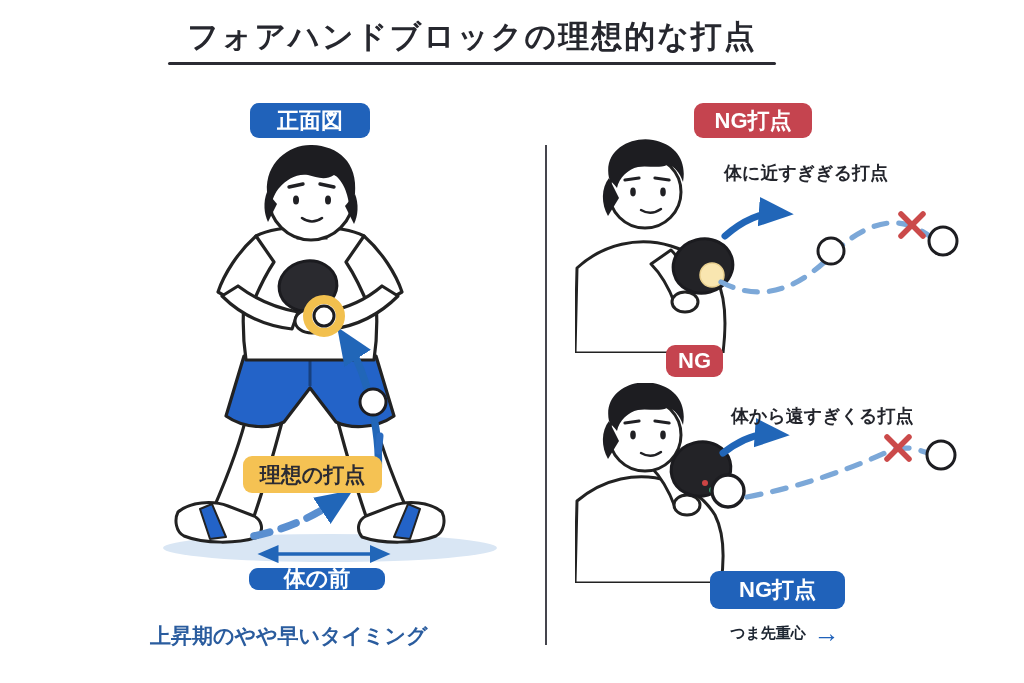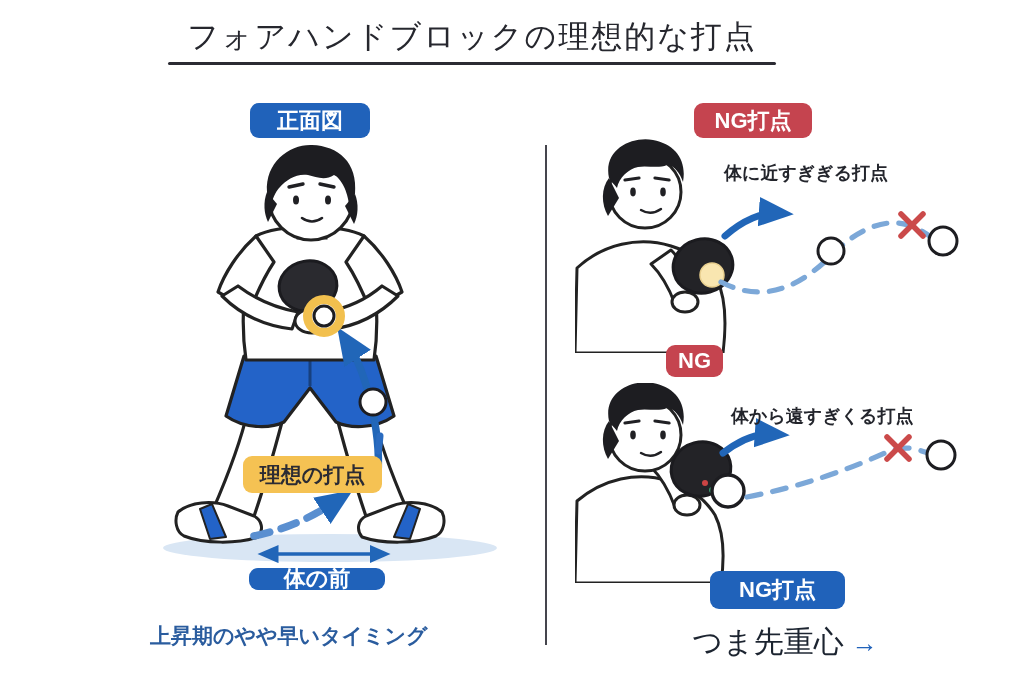--- a/index.html
+++ b/index.html
@@ -3,34 +3,34 @@
 <meta charset="utf-8">
 <style>
   html,body{margin:0;padding:0;background:#ffffff;}
   .canvas{
     position:relative;width:1024px;height:683px;background:#ffffff;overflow:hidden;
     font-family:"Liberation Sans","DejaVu Sans",sans-serif;color:#26272e;
   }
   .abs{position:absolute;}
   .title{
     left:160px;top:16px;width:624px;text-align:center;
-    font-size:31px;font-weight:400;letter-spacing:2px;color:#26272e;
+    font-size:31px;font-weight:700;letter-spacing:2px;color:#26272e;
   }
   .title-underline{left:168px;top:62px;width:608px;height:3px;background:#2b2b33;border-radius:2px;}
   .divider{left:545px;top:145px;width:2px;height:500px;background:#45454d;}
   .badge{
     display:flex;align-items:center;justify-content:center;
     border-radius:9px;font-weight:700;white-space:nowrap;
   }
   .badge-blue{background:#2062ba;color:#ffffff;font-size:22px;}
   .badge-red{background:#c5444f;color:#ffffff;font-size:22px;}
   .badge-yellow{background:#f5c253;color:#2b2b33;font-size:21px;}
   .caption-dark{font-size:18px;font-weight:600;color:#23252c;white-space:nowrap;}
   .caption-blue{font-size:21px;font-weight:700;color:#2a5c9e;white-space:nowrap;text-align:left;}
-  .toe-label{font-size:30px;font-weight:400;color:#1c2430;white-space:nowrap;}
+  .toe-label{font-size:15px;font-weight:700;color:#1c2430;white-space:nowrap;}
   .toe-arrow{font-size:26px;font-weight:700;color:#2062ba;margin-left:8px;line-height:22px;}
   svg{display:block;}
 </style>
 </head>
 <body>
 
 <div class="canvas">
 
   <div class="abs title">フォアハンドブロックの理想的な打点</div>
   <div class="abs title-underline"></div>

